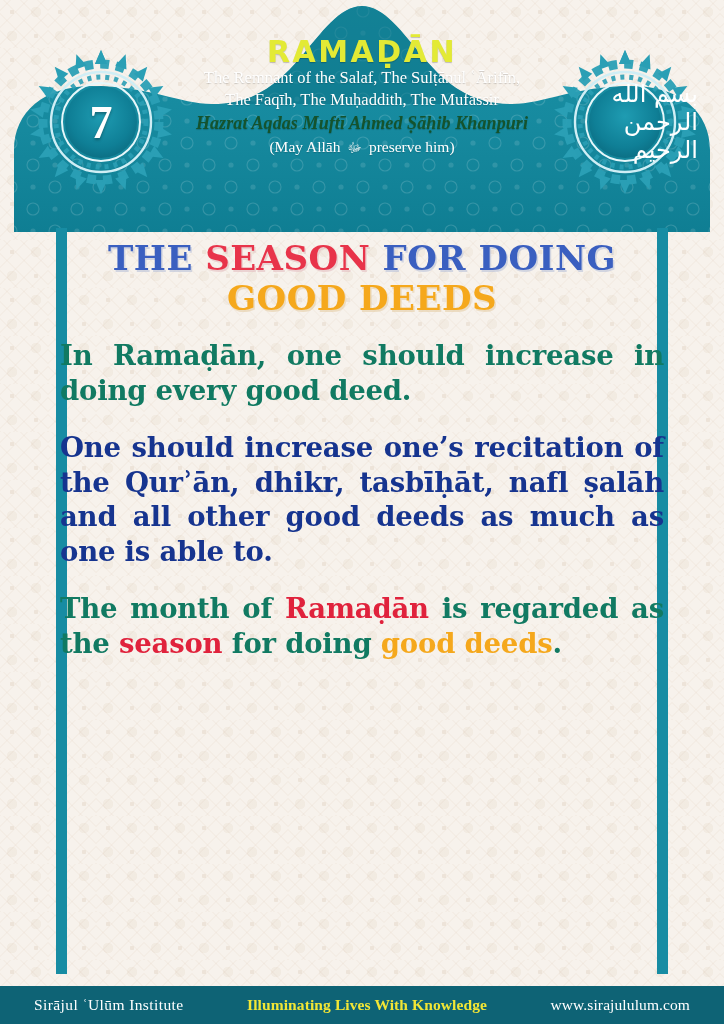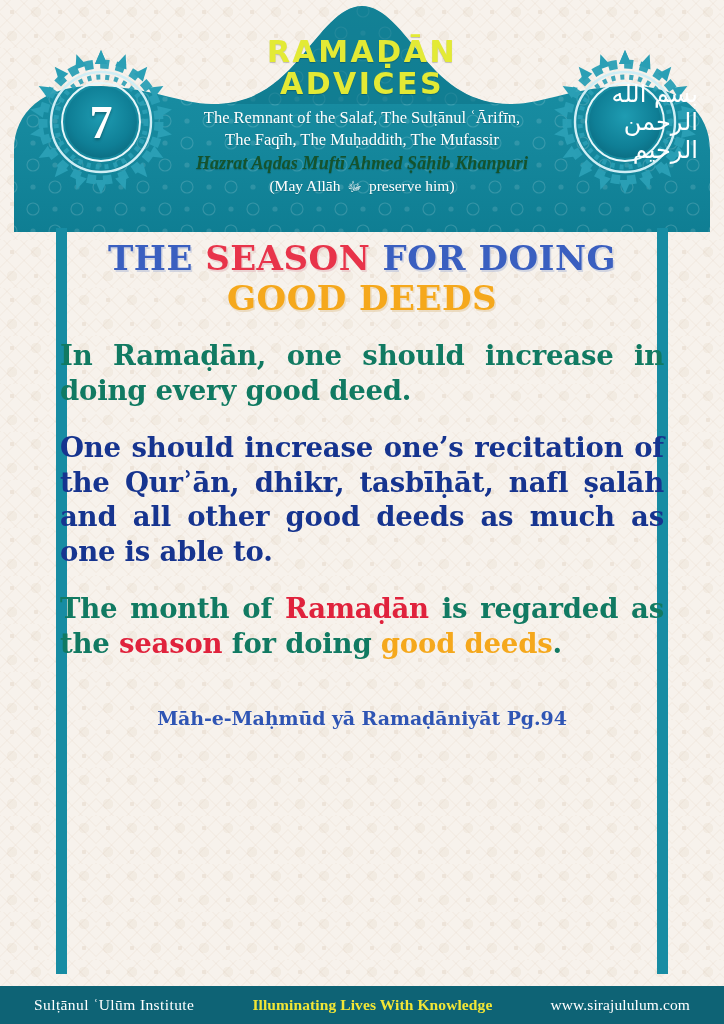--- a/index.html
+++ b/index.html
@@ -261,21 +261,20 @@
       <g clip-path="url(#archClip)">
         <rect x="0" y="0" width="724" height="232" fill="url(#archPat)" opacity=".30"></rect>
 
         <path d="M300,58 C322,32 340,6 362,6 C384,6 402,32 424,58
                  C448,86 472,104 512,104 L212,104 C252,104 276,86 300,58 Z" fill="#0d7387" opacity=".55"></path>
       </g>
     </svg>
 
     <div class="header-content">
       <div class="brand-line1">RAMAḌĀN</div>
-      <div class="brand-line2">ADVICES</div>
       <div class="titles">The Remnant of the Salaf, The Sulṭānul ʿĀrifīn,</div>
       <div class="titles">The Faqīh, The Muḥaddith, The Mufassir</div>
       <div class="sheikh">Hazrat Aqdas Muftī Ahmed Ṣāḥib Khanpuri</div>
       <div class="dua">
         <span>(May Allāh</span>
         <span class="glyph">ﷻ</span>
         <span>preserve him)</span>
       </div>
     </div>
   </div>
@@ -367,22 +366,21 @@
       <span class="ln"><span class="hl-blue">THE </span><span class="hl-red">SEASON </span><span class="hl-blue">FOR DOING</span></span>
       <span class="ln hl-gold">GOOD DEEDS</span>
     </div>
 
     <div id="paragraphs">
         <div class="para p-teal"><span>In Ramaḍān, one should increase in doing every good deed.</span></div>
         <div class="para p-navy"><span>One should increase one’s recitation of the Qurʾān, dhikr, tasbīḥāt, nafl ṣalāh and all other good deeds as much as one is able to.</span></div>
         <div class="para p-teal"><span>The month of </span><span class="c-red">Ramaḍān</span><span> is regarded as the </span><span class="c-red">season</span><span> for doing </span><span class="c-gold">good deeds</span><span>.</span></div>
       </div>
 
-    <div class="source">Māh-e-Maḥmūd yā Ramaḍāniyāt Pg.94</div>
   </div>
 
   <div class="footer">
-    <span class="f-left">Sulṭānul ʿUlūm Institute</span>
+    <span class="f-left">Sirājul ʿUlūm Institute</span>
     <span class="f-mid">Illuminating Lives With Knowledge</span>
     <span class="f-right">www.sirajululum.com</span>
   </div>
 
 </div>
 
 </body></html>

